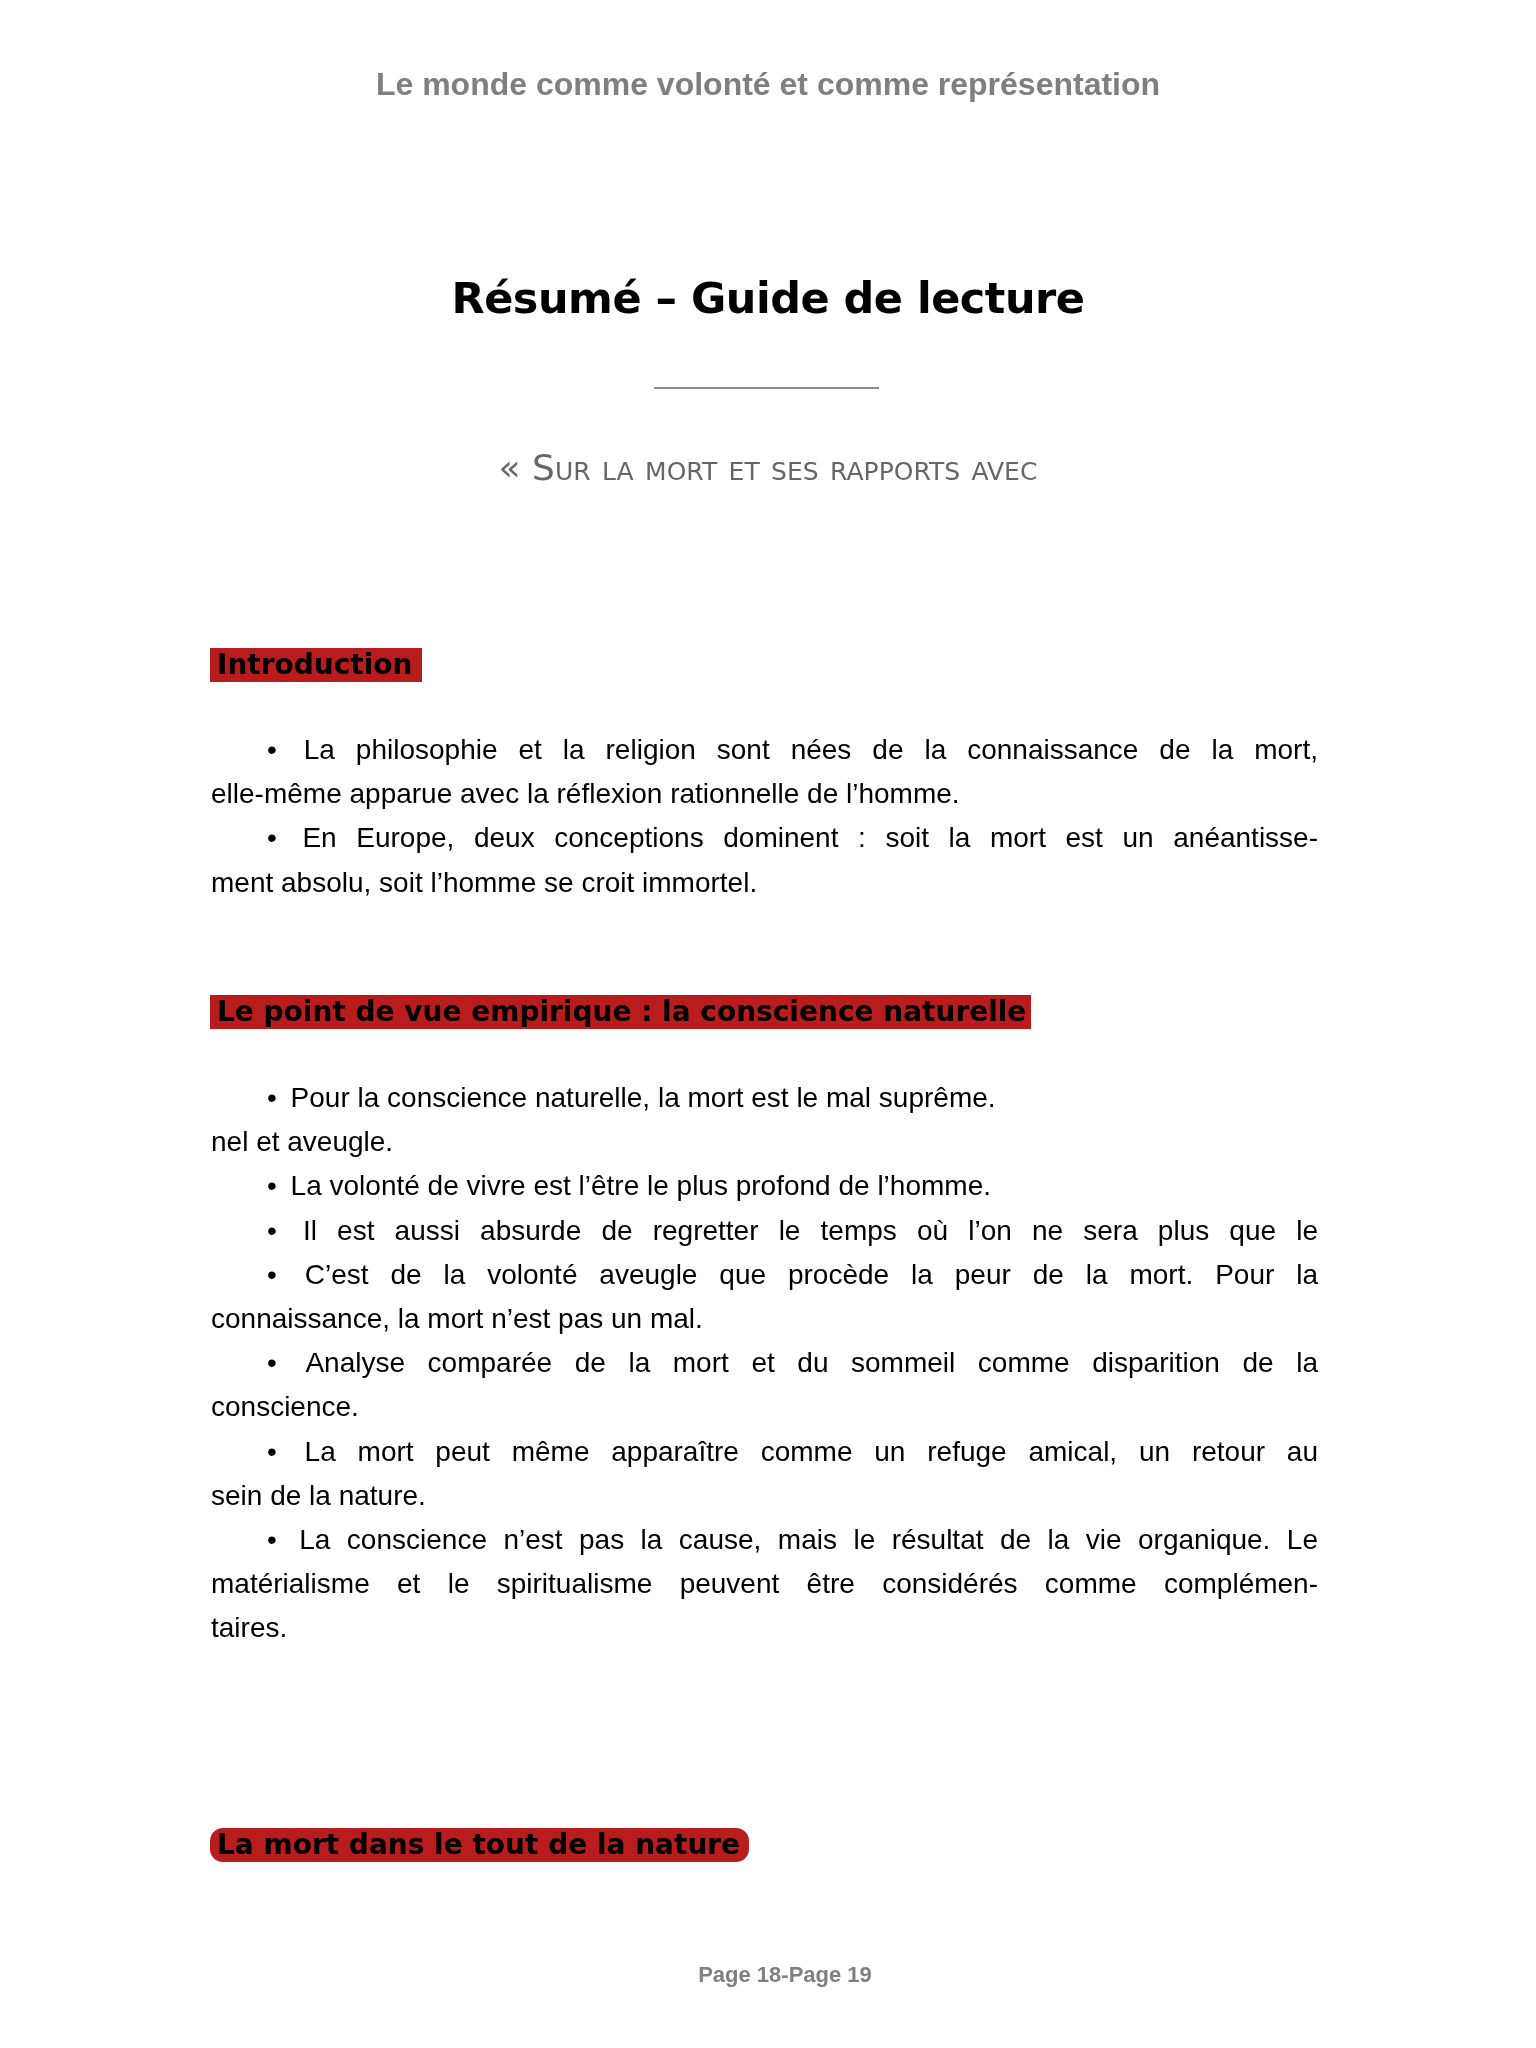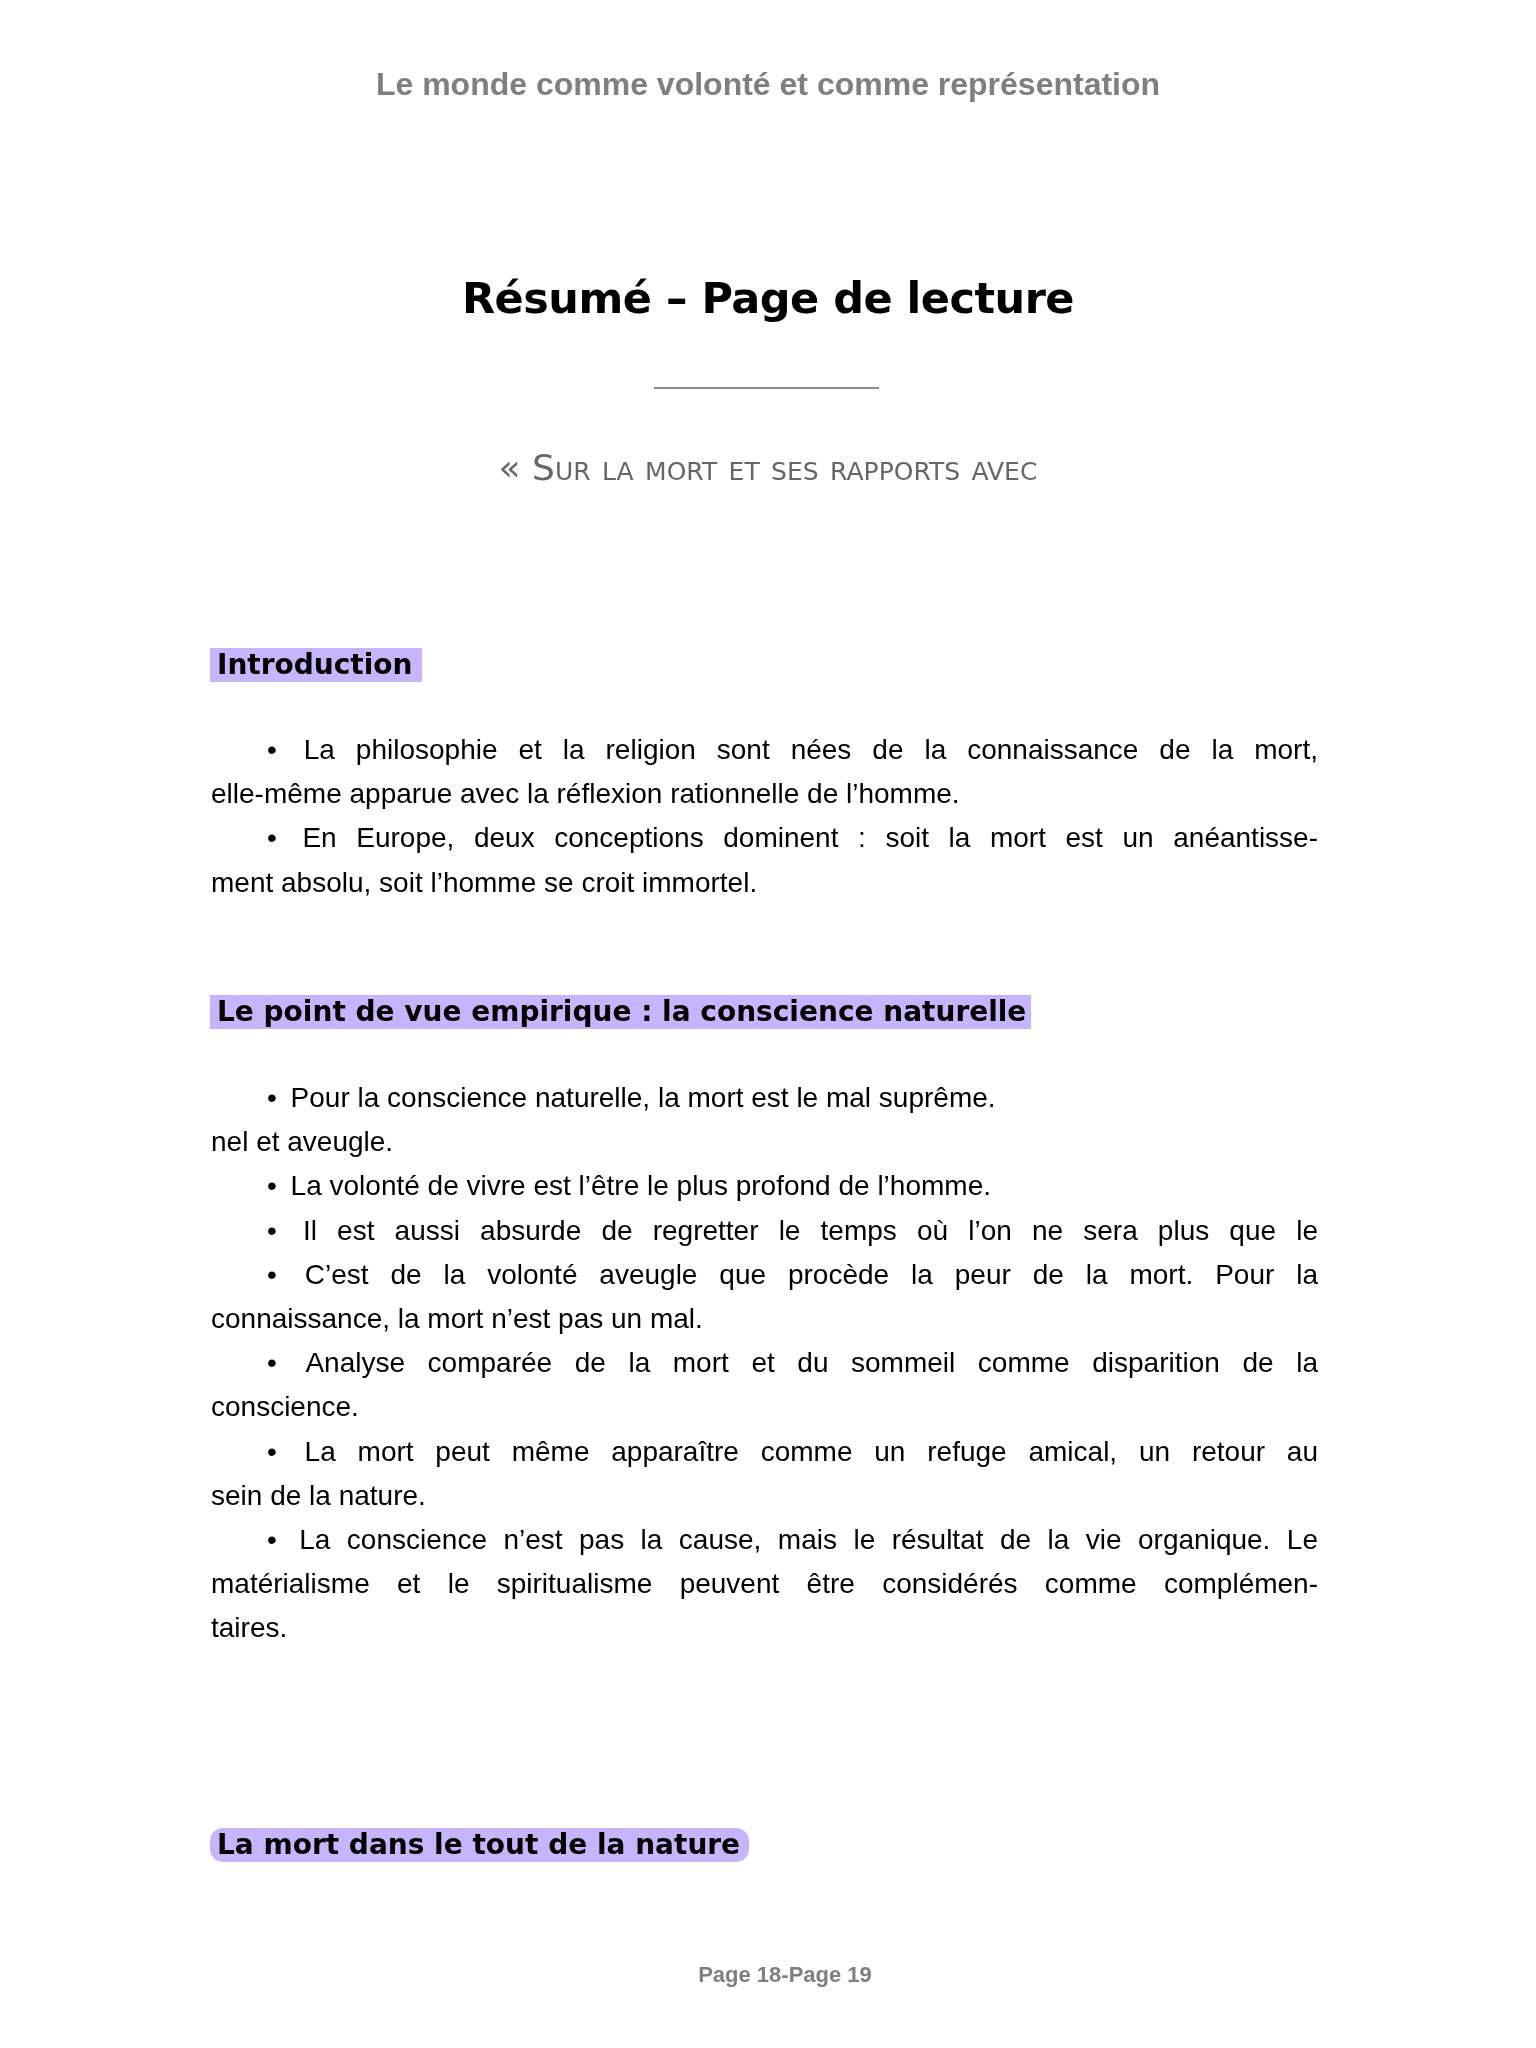--- a/index.html
+++ b/index.html
@@ -24,21 +24,21 @@
   .subtitle {
     position: absolute; left: 0; width: 1536px; top: 442px;
     text-align: center; font-family: "DejaVu Sans", sans-serif;
     font-size: 36px; line-height: 52px; color: #666666;
     font-variant: small-caps; letter-spacing: 0px;
   }
   .subtitle .line { display: block; white-space: nowrap; }
 
   .section-heading {
     position: absolute; left: 210px; height: 34px;
-    background: #c4b5fd;
+    background: #b91c1c;
     font-family: "DejaVu Sans", sans-serif; font-weight: bold;
     font-size: 28px; line-height: 34px; color: #000;
     padding: 0 6px 0 7px; white-space: nowrap; box-sizing: border-box;
   }
 
   .body-block {
     position: absolute; left: 211px; width: 1107px;
     font-family: "Liberation Sans", sans-serif; font-size: 28px;
     line-height: 44.2px; color: #000;
   }
@@ -56,21 +56,21 @@
     font-weight: bold; font-size: 22px; line-height: 30px; color: #7f7f7f;
   }
 </style>
 </head>
 <body>
 
 <div class="page">
 
   <div class="running-header">Le monde comme volonté et comme représentation</div>
 
-  <div class="title">Résumé – Page de lecture</div>
+  <div class="title">Résumé – Guide de lecture</div>
 
   <div class="divider"></div>
 
   <div class="subtitle">
     <span class="line">« Sur la mort et ses rapports avec</span>
   </div>
 
   <div class="section-heading" style="top:648px;width:212px;">Introduction</div>
 
   <div class="body-block" style="top:728px;">

